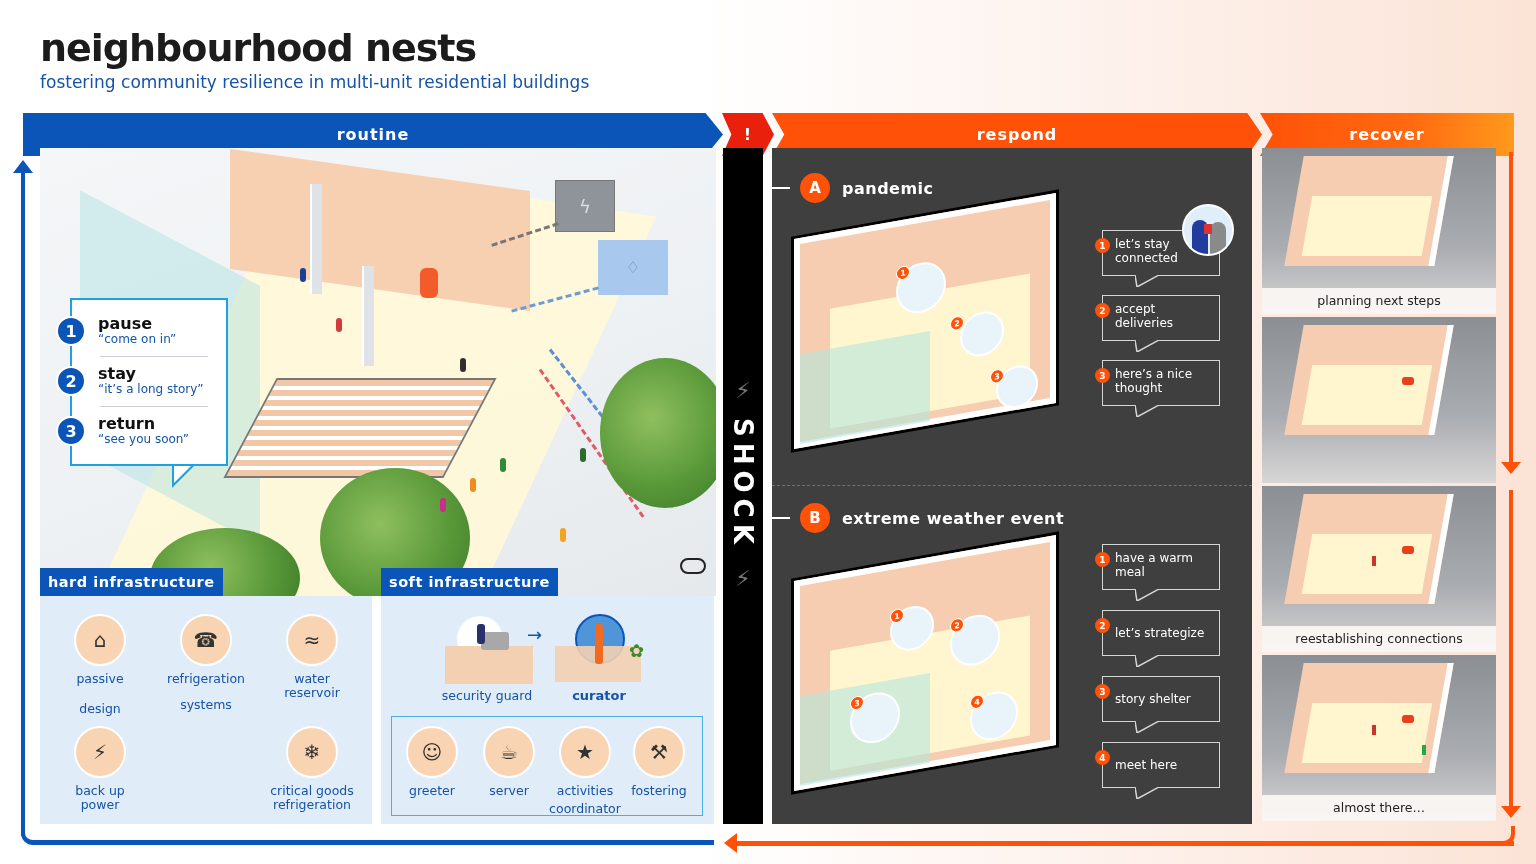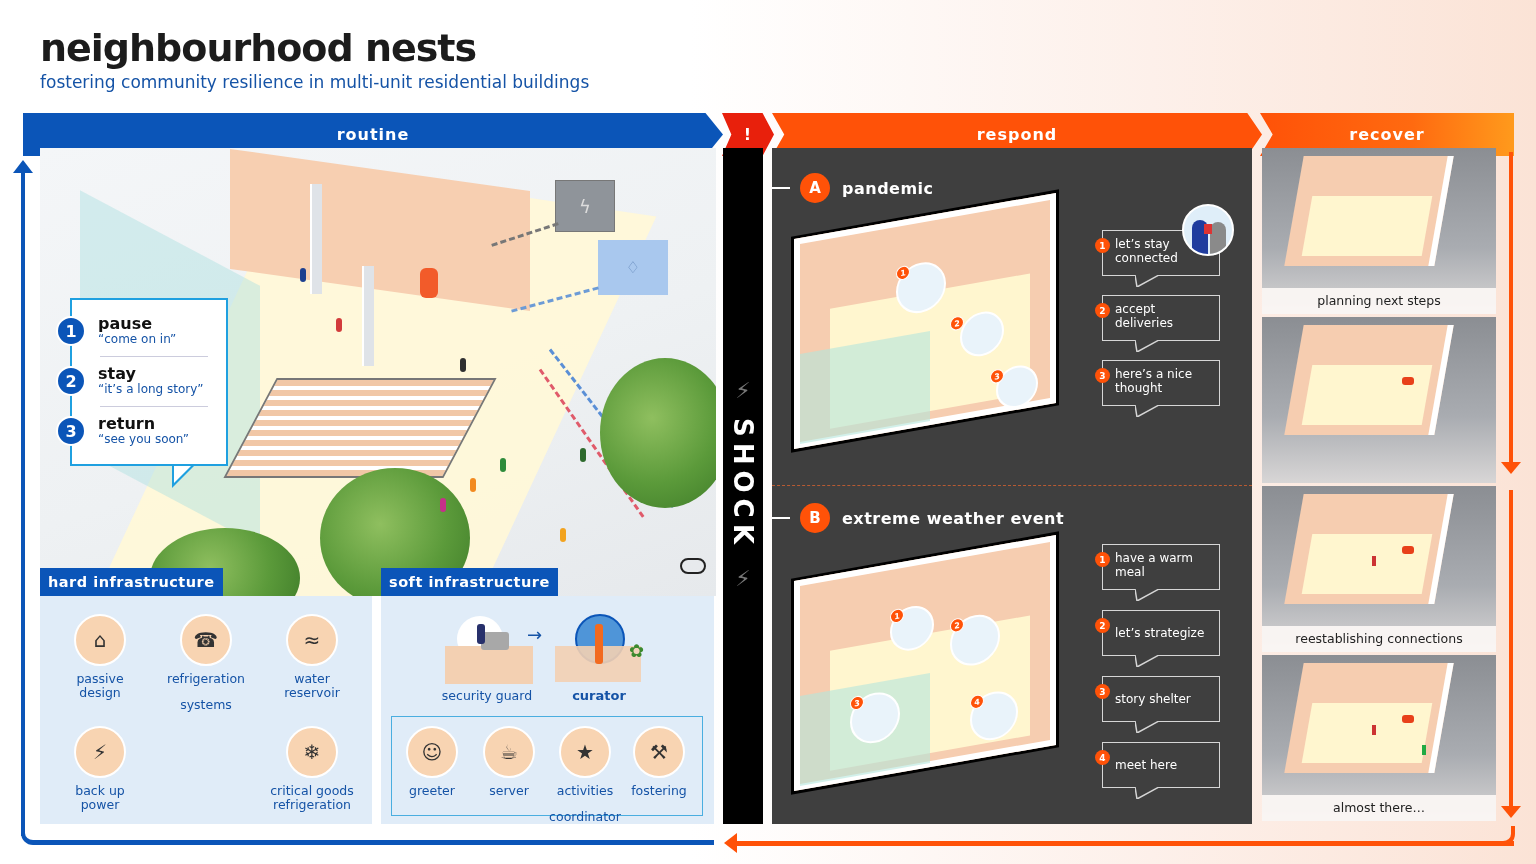--- a/index.html
+++ b/index.html
@@ -160,21 +160,21 @@
       <div class="step-title">return</div>
       <div class="step-quote">“see you soon”</div>
     </div>
   </div>
 </div>
 
 <div class="panel panel-hard">
   <div class="icon-item" style="left:5px;top:18px">
     <div class="icon-circle">⌂</div>
     <div class="icon-label">passive</div>
-    <div class="icon-label" style="margin-top:0">design</div>
+    <div class="icon-label" style="margin-top:16px">design</div>
   </div>
   <div class="icon-item" style="left:111px;top:18px">
     <div class="icon-circle">☎</div>
     <div class="icon-label">refrigeration</div>
     <div class="icon-label" style="margin-top:12px">systems</div>
   </div>
   <div class="icon-item" style="left:217px;top:18px">
     <div class="icon-circle">≈</div>
     <div class="icon-label">water</div>
     <div class="icon-label" style="margin-top:0">reservoir</div>
@@ -212,21 +212,21 @@
   <div class="icon-circle">☺</div>
   <div class="icon-label">greeter</div>
 </div>
 <div class="icon-item" style="left:454px;top:726px">
   <div class="icon-circle">☕</div>
   <div class="icon-label">server</div>
 </div>
 <div class="icon-item" style="left:530px;top:726px">
   <div class="icon-circle">★</div>
   <div class="icon-label">activities</div>
-  <div class="icon-label" style="margin-top:12px">coordinator</div>
+  <div class="icon-label" style="margin-top:4px">coordinator</div>
 </div>
 <div class="icon-item" style="left:604px;top:726px">
   <div class="icon-circle">⚒</div>
   <div class="icon-label">fostering</div>
 </div>
 
 <div class="abs shock-col">
   <div class="bolt" style="top:230px">⚡</div>
   <div class="shock-text">SHOCK</div>
   <div class="bolt" style="top:418px">⚡</div>

